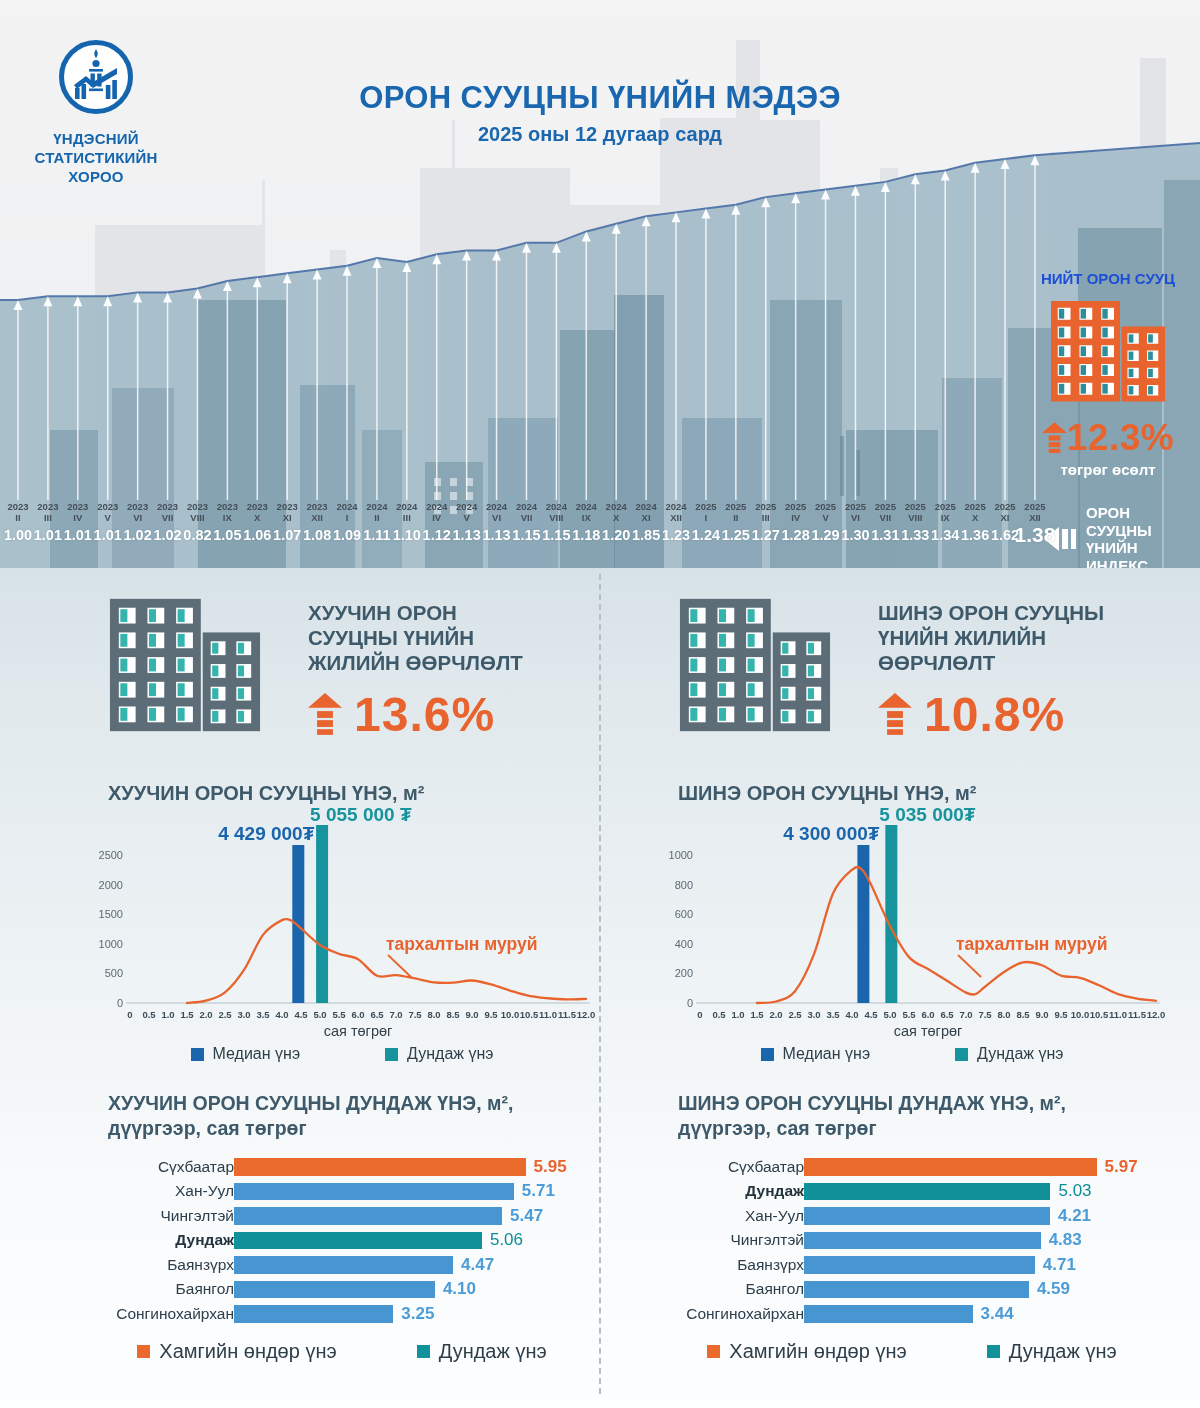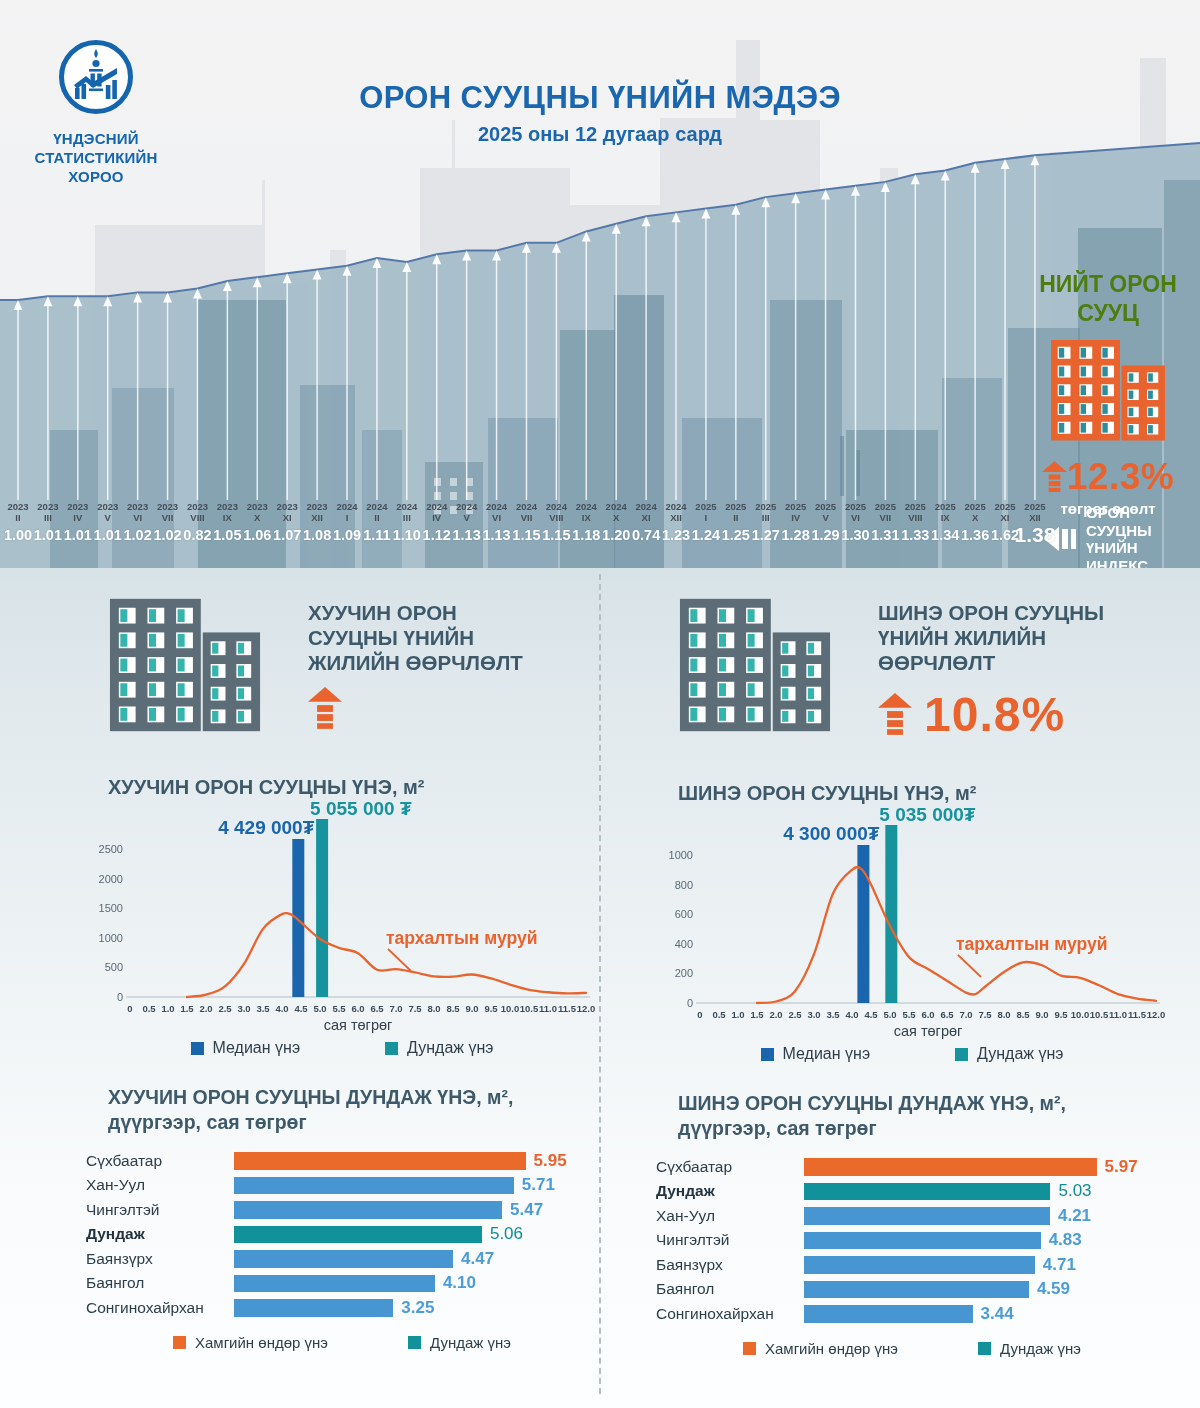--- a/index.html
+++ b/index.html
@@ -11,21 +11,21 @@
   #sky{position:absolute;top:0;left:0;}
   
   .logo{position:absolute;top:38px;left:18px;width:156px;text-align:center;}
   .org-name{margin-top:10px;font-size:15px;font-weight:800;color:#1565ae;line-height:1.25;letter-spacing:.2px;}
   
   .title-wrap{position:absolute;top:80px;left:300px;width:600px;text-align:center;}
   .main-title{margin:0;font-size:31px;font-weight:800;color:#1a67b0;letter-spacing:.4px;}
   .subtitle{margin-top:7px;font-size:20px;font-weight:700;color:#1a67b0;}
   
   .total{position:absolute;top:270px;left:1026px;width:164px;text-align:center;}
-  .total-label{color:#4d7c0f;font-weight:800;font-size:23px;line-height:1.25;}
+  .total-label{color:#1d4ed8;font-weight:800;font-size:15px;line-height:1.25;}
   .total-pct{display:flex;align-items:center;justify-content:center;margin-top:8px;
              color:#e8632d;font-size:37px;font-weight:800;letter-spacing:.5px;}
   .total-sub{color:#fff;font-weight:700;font-size:15px;margin-top:2px;}
   
   .index-label{position:absolute;top:504px;left:1044px;width:152px;display:flex;align-items:center;gap:8px;}
   .index-label .txt{color:#fff;font-weight:800;font-size:15px;line-height:1.18;text-align:left;flex:1;}
   
   #timeline{position:absolute;top:502px;left:0;width:1070px;height:62px;}
   .tl-col{position:absolute;width:32px;text-align:center;color:#454f58;}
   .tl-year,.tl-month{display:block;font-size:9.5px;font-weight:600;line-height:1.12;}
@@ -51,29 +51,29 @@
   .axx{font-size:9.5px;font-weight:600;fill:#3c4c57;}
   .mlabel{font-size:19px;font-weight:800;}
   .clabel{font-size:17.5px;font-weight:600;}
   .xlab{font-size:14.5px;fill:#33424d;}
   .legend{display:flex;justify-content:center;gap:85px;margin-top:2px;font-size:16px;color:#2e3f4a;}
   .legend .item,.legend2 .item{display:flex;align-items:center;gap:9px;}
   .sq{width:13px;height:13px;display:inline-block;}
   .bar-title{margin-top:28px;margin-left:22px;font-size:19.5px;font-weight:800;color:#3e5a6a;
              line-height:1.3;max-width:470px;}
   .bars{margin-top:13px;}
-  .bar-row{display:flex;align-items:center;height:24.5px;}
+  .bar-row{display:flex;align-items:center;height:24.5px;text-align:right;}
   .bar-label{flex:0 0 148px;font-size:15.5px;color:#2c3e4a;}
   .bar-label.mean{font-weight:800;color:#24343f;}
   .bar{height:17.5px;flex:0 0 auto;}
   .bar-val{margin-left:8px;font-size:17px;font-weight:700;}
   .v-max{color:#e8632d;}
   .v-mean{color:#0e8d95;font-weight:400;}
   .v-normal{color:#4c9cd8;}
-  .legend2{display:flex;justify-content:center;gap:80px;margin-top:14px;font-size:15px;color:#2e3f4a;}
+  .legend2{display:flex;justify-content:center;gap:80px;margin-top:14px;font-size:20px;color:#2e3f4a;}
 </style>
 </head>
 <body>
 
 <div class="page">
 
   <div class="band">
     <svg id="sky" width="1200" height="575">
         <rect x="95" y="225" width="170" height="350" fill="#e2e4e7"></rect>
         <rect x="250" y="283" width="58" height="292" fill="#e2e4e7"></rect>
@@ -395,21 +395,21 @@
         <span class="tl-val">1.18</span>
       </div>
       <div class="tl-col" style="left: 600.2px; width: 32px;">
         <span class="tl-year">2024</span>
         <span class="tl-month">X</span>
         <span class="tl-val">1.20</span>
       </div>
       <div class="tl-col" style="left: 630.11px; width: 32px;">
         <span class="tl-year">2024</span>
         <span class="tl-month">XI</span>
-        <span class="tl-val">0.74</span>
+        <span class="tl-val">1.85</span>
       </div>
       <div class="tl-col" style="left: 660.02px; width: 32px;">
         <span class="tl-year">2024</span>
         <span class="tl-month">XII</span>
         <span class="tl-val">1.23</span>
       </div>
       <div class="tl-col" style="left: 689.93px; width: 32px;">
         <span class="tl-year">2025</span>
         <span class="tl-month">I</span>
         <span class="tl-val">1.24</span>
@@ -528,20 +528,21 @@
           </svg>
         <div class="sec-right">
           <div class="sec-title">ХУУЧИН ОРОН СУУЦНЫ ҮНИЙН ЖИЛИЙН ӨӨРЧЛӨЛТ</div>
           <div class="sec-pct">
             <svg width="34" height="43" viewBox="0 0 30 38">
               <polygon points="15,0 30,13 0,13" fill="#e8632d"></polygon>
               <rect x="8" y="16" width="14" height="6" fill="#e8632d"></rect>
               <rect x="8" y="24" width="14" height="6" fill="#e8632d"></rect>
               <rect x="8" y="32" width="14" height="5" fill="#e8632d"></rect>
             </svg>
+            <span class="num">13.6%</span>
           </div>
         </div>
       </div>
       <div class="chart-title">ХУУЧИН ОРОН СУУЦНЫ ҮНЭ, м²</div>
       <svg class="dist" id="dist-left" viewBox="0 0 510 236">
           <text x="37" y="200" text-anchor="end" class="ax">0</text>
           <text x="37" y="170.4" text-anchor="end" class="ax">500</text>
           <text x="37" y="140.8" text-anchor="end" class="ax">1000</text>
           <text x="37" y="111.2" text-anchor="end" class="ax">1500</text>
           <text x="37" y="81.6" text-anchor="end" class="ax">2000</text>

